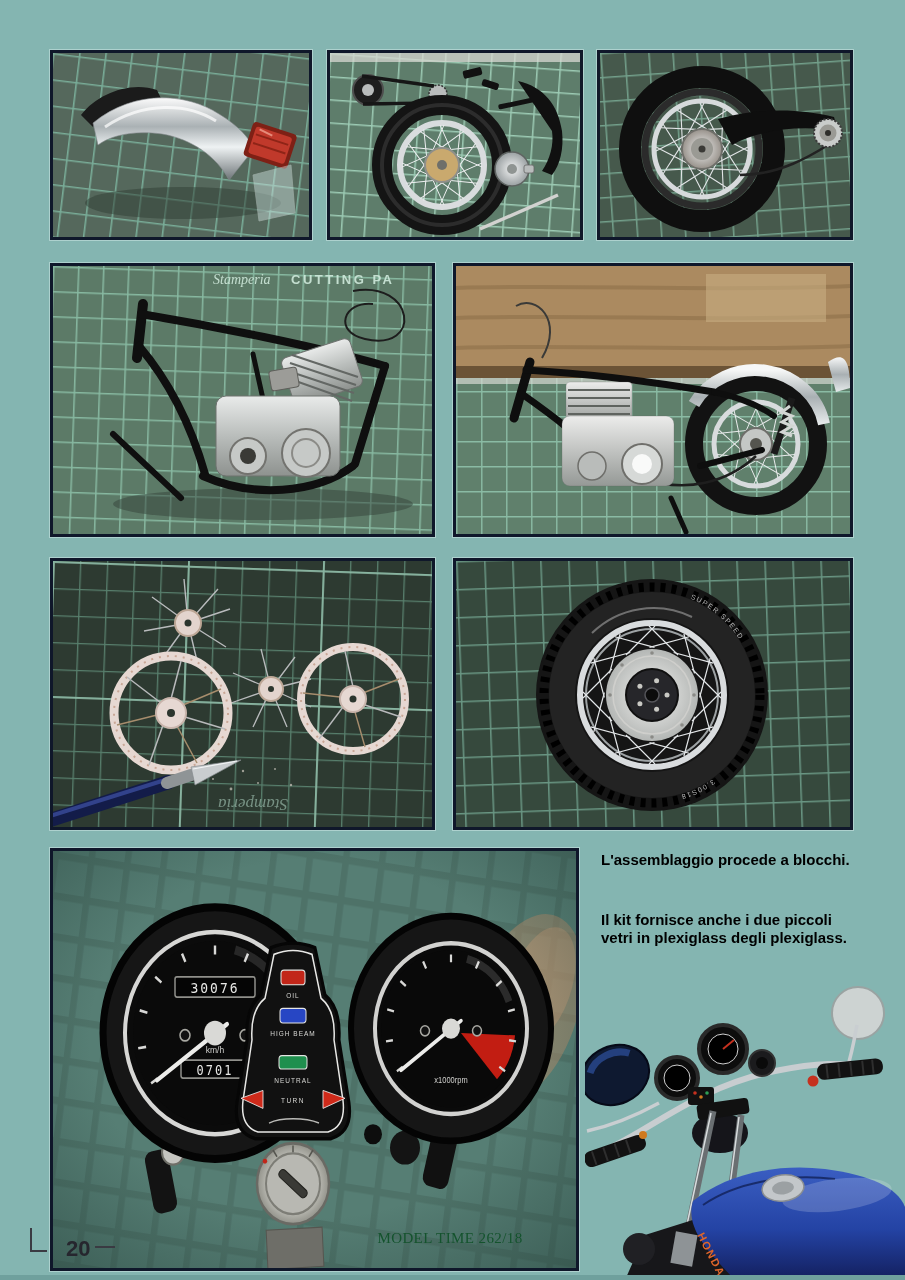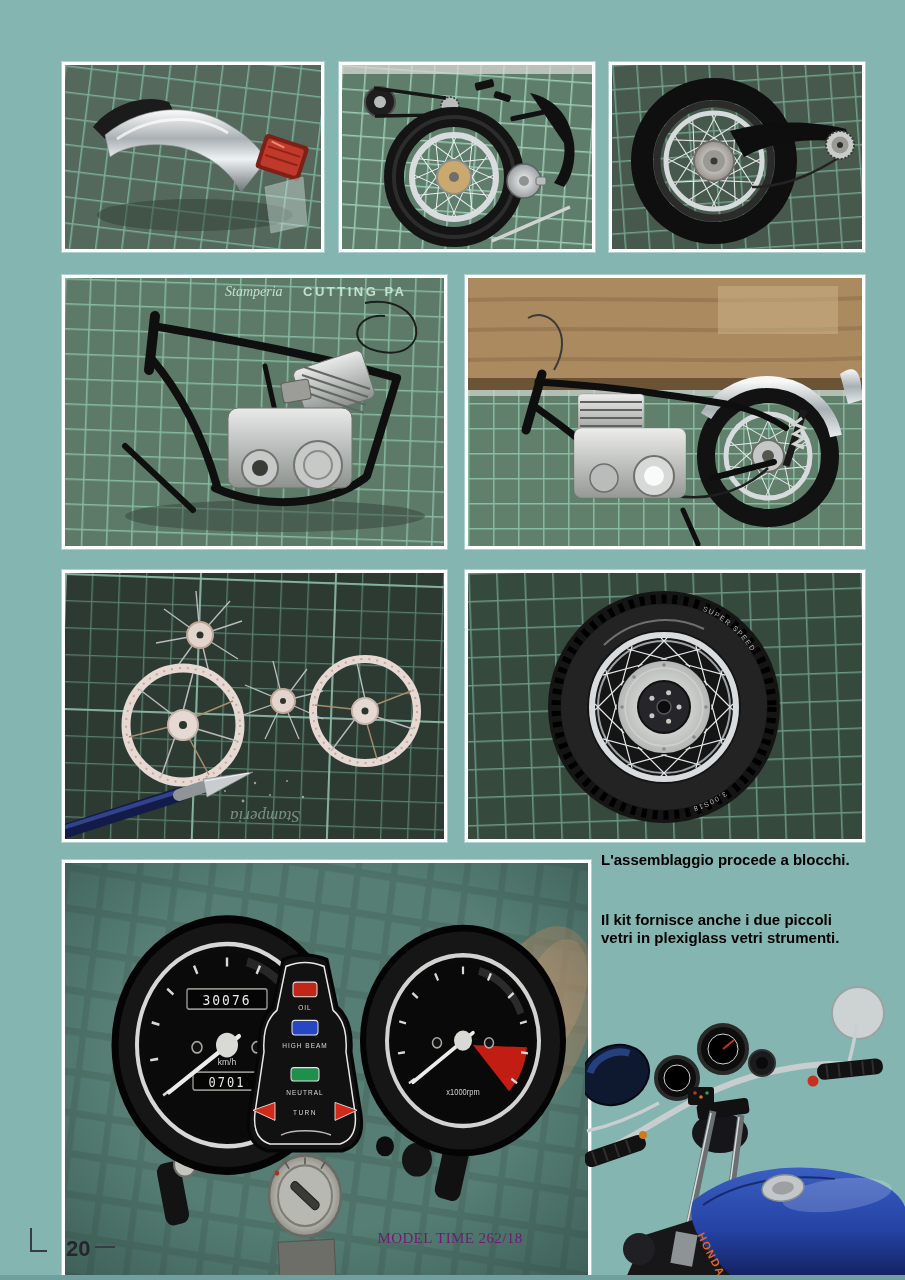--- a/index.html
+++ b/index.html
@@ -2,22 +2,22 @@
 <html><head>
 <meta charset="utf-8">
 <style>
   html,body{margin:0;padding:0;}
   body{
     width:905px;height:1280px;position:relative;overflow:hidden;
     background:#84b5b1;
     font-family:"Liberation Sans", sans-serif;
   }
   .photo{
-    position:absolute;box-sizing:border-box;margin:12px;
-    border:3px solid #ffffff;
+    position:absolute;box-sizing:border-box;margin:0;
+    border:3px solid #0f172a;
     box-shadow:0 0 0 1px rgba(225,244,241,.45);
     background:#ef4444;
   }
   .photo svg{display:block;width:100%;height:100%;}
   .caption{
     position:absolute;left:601px;width:262px;
     color:#000000;font-weight:bold;font-size:15px;line-height:18px;
   }
   .cap1{top:836px;}
   .cap2{top:896px;}
@@ -25,21 +25,21 @@
   .moto-cutout svg{display:block;width:100%;height:100%;}
   .footer-left{
     position:absolute;left:30px;top:1228px;display:flex;align-items:flex-end;
     color:#26262e;
   }
   .corner-mark{width:15px;height:22px;border-left:2px solid #3a3a42;border-bottom:2px solid #3a3a42;}
   .page-num{font-weight:bold;font-size:22px;line-height:16px;margin-left:19px;transform:translateY(5px);}
   .dash{width:20px;height:2px;background:#3a3a42;margin-left:5px;transform:translateY(-4px);}
   .footer-center{
     position:absolute;left:330px;top:1230px;width:240px;text-align:center;
-    font-family:"Liberation Serif", serif;font-size:15px;color:#701a75;letter-spacing:.4px;
+    font-family:"Liberation Serif", serif;font-size:15px;color:#14532d;letter-spacing:.4px;
   }
   .bottom-strip{position:absolute;left:0;bottom:0;width:905px;height:5px;background:#6fa09d;}
   text{font-family:"Liberation Sans", sans-serif;}
   .script-text{font-family:"Liberation Serif", serif;font-style:italic;}
   .mono{font-family:"DejaVu Sans Mono", monospace;}
 </style>
 </head>
 <body>
 
 <figure class="photo" style="left:50px;top:50px;width:262px;height:190px;">
@@ -509,21 +509,21 @@
           <rect x="-17" y="-4" width="34" height="8" rx="3.5" fill="#3a3a36" stroke="#22221e" stroke-width="1"></rect>
         </g>
     <circle cx="-28" cy="-20" r="2.2" fill="#c22619"></circle>
     <path d="M-20,-30 L-16,-24 M0,-34 L0,-28 M20,-30 L16,-24" stroke="#55554f" stroke-width="1.5"></path>
   </g>
   <rect x="214" y="336" width="56" height="35" transform="rotate(-3 242 353)" fill="#6e6e68" stroke="#55554f" stroke-width="1"></rect>
 </svg>
 </figure>
 
 <p class="caption cap1">L'assemblaggio procede a blocchi.</p>
-<p class="caption cap2">Il kit fornisce anche i due piccoli vetri in plexiglass vetri strumenti.</p>
+<p class="caption cap2">Il kit fornisce anche i due piccoli vetri in plexiglass degli plexiglass.</p>
 
 <div class="moto-cutout">
 <svg viewBox="0 0 320 297" preserveAspectRatio="none">
   <defs>
     <linearGradient id="tankG" x1="0" y1="0" x2="0" y2="1">
       <stop offset="0" stop-color="#3a5ec2"></stop>
           <stop offset=".55" stop-color="#2443a4"></stop>
           <stop offset="1" stop-color="#131f5e"></stop>
     </linearGradient>
   </defs>

